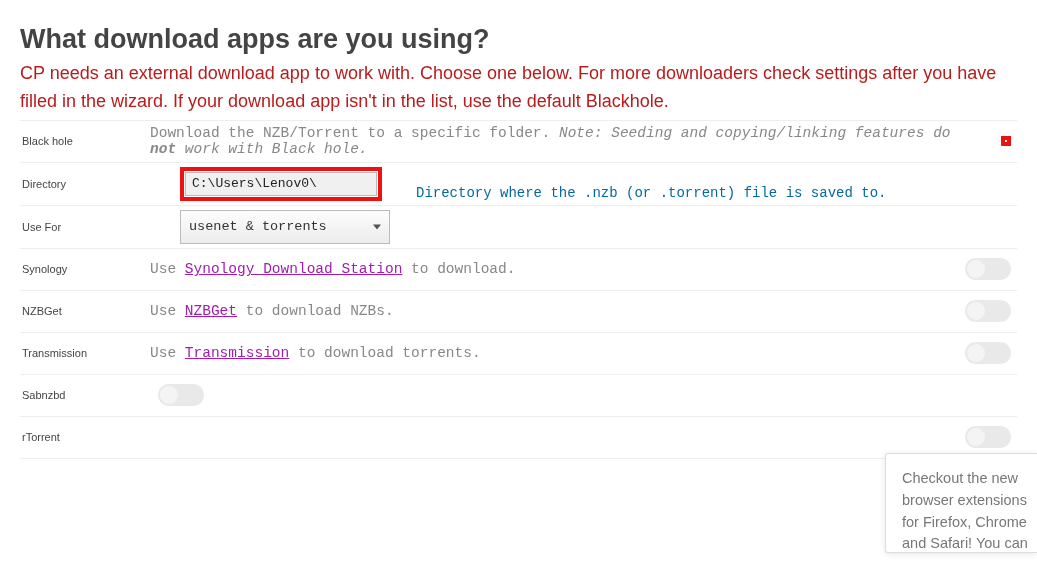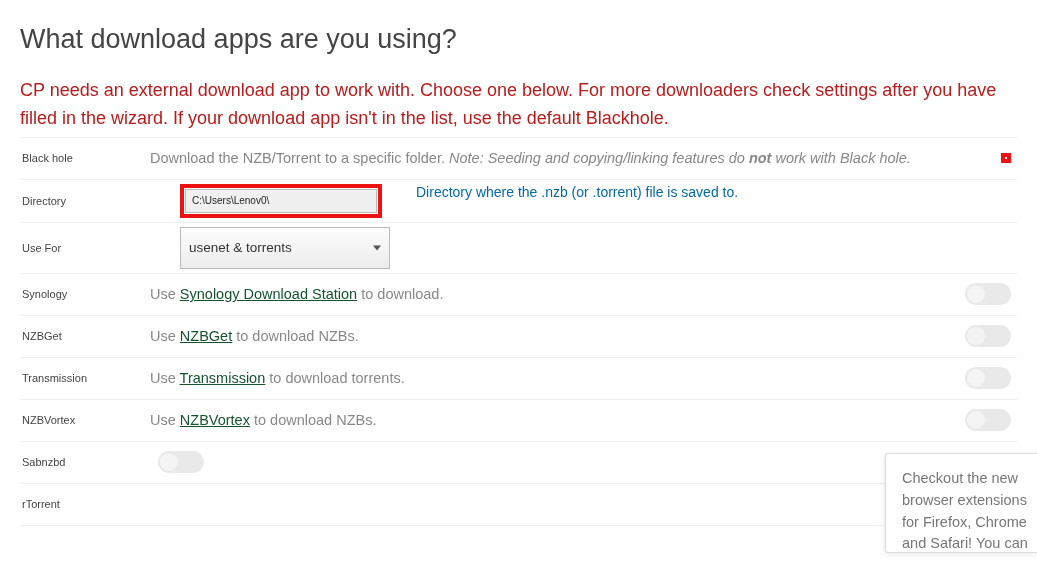--- a/index.html
+++ b/index.html
@@ -8,23 +8,23 @@
     width: 1037px;
     height: 561px;
     overflow: hidden;
     background: #fff;
     color: #333;
     position: relative;
   }
   .wrap { padding: 20px 20px 0 20px; }
   h1 {
     font-size: 27px;
-    font-weight: 400;
+    font-weight: 700;
     color: #444;
-    margin-bottom: 22px;
+    margin-bottom: 5px;
     margin-top: 4px;
   }
   .lead {
     font-size: 18px;
     color: #b91c1c;
     line-height: 1.55;
     margin-bottom: 4px;
     max-width: 1000px;
   }
   .rows { border-top: 1px solid #eee; }
@@ -38,27 +38,28 @@
   .label {
     width: 130px;
     flex: 0 0 130px;
     font-size: 11px;
     color: #444;
     padding-left: 2px;
   }
   .content {
     flex: 1;
     display: flex;
-    align-items: flex-start;
+    align-items: flex-end;
     font-size: 14.5px;
     color: #999;
+    font-family: Liberation Mono, monospace;
   }
   .content .use-text { color: #888; }
   .appname {
-    color: #14532d;
+    color: #a21caf;
     text-decoration: underline;
     cursor: pointer;
   }
   .toggle-cell {
     flex: 0 0 60px;
     display: flex;
     justify-content: flex-end;
     padding-right: 6px;
   }
   .toggle {
@@ -81,27 +82,27 @@
   .toggle.on  .knob { right: 2px; }
   .hl-red {
     border: 4px solid #e11; padding:1px;
   }
   .input-box {
     width: 192px;
     height: 24px;
     background: #f0f0f0;
     border: 1px solid #bbb;
     padding: 2px 6px;
-    font-size: 10px;
+    font-size: 13px;
     color: #222;
     font-family: inherit;
   }
   .select-box {
     width: 210px;
-    height: 42px;
+    height: 34px;
     background: linear-gradient(#fdfdfd,#ececec);
     border: 1px solid #bbb;
     padding: 0 22px 0 8px;
     font-size: 13.5px;
     color: #333;
     position: relative;
     display:flex; align-items:center;
     cursor:pointer;
   }
   .select-box::after {
@@ -209,31 +210,20 @@
           <div class="content">
             <span class="use-text"><span>Use </span><span class="appname">Transmission</span><span> to download torrents.</span></span>
           </div>
           <div class="toggle-cell">
             <span class="toggle off">
               <span class="knob"></span>
             </span>
           </div>
         </div>
         <div class="row">
-          <div class="label">NZBVortex</div>
-          <div class="content">
-            <span class="use-text"><span>Use </span><span class="appname">NZBVortex</span><span> to download NZBs.</span></span>
-          </div>
-          <div class="toggle-cell">
-            <span class="toggle off">
-              <span class="knob"></span>
-            </span>
-          </div>
-        </div>
-        <div class="row">
           <div class="label">Sabnzbd</div>
           <div class="toggle-cell">
             <span class="toggle off">
               <span class="knob"></span>
             </span>
           </div>
         </div>
         <div class="row">
           <div class="label">rTorrent</div>
           <div class="content"></div>

